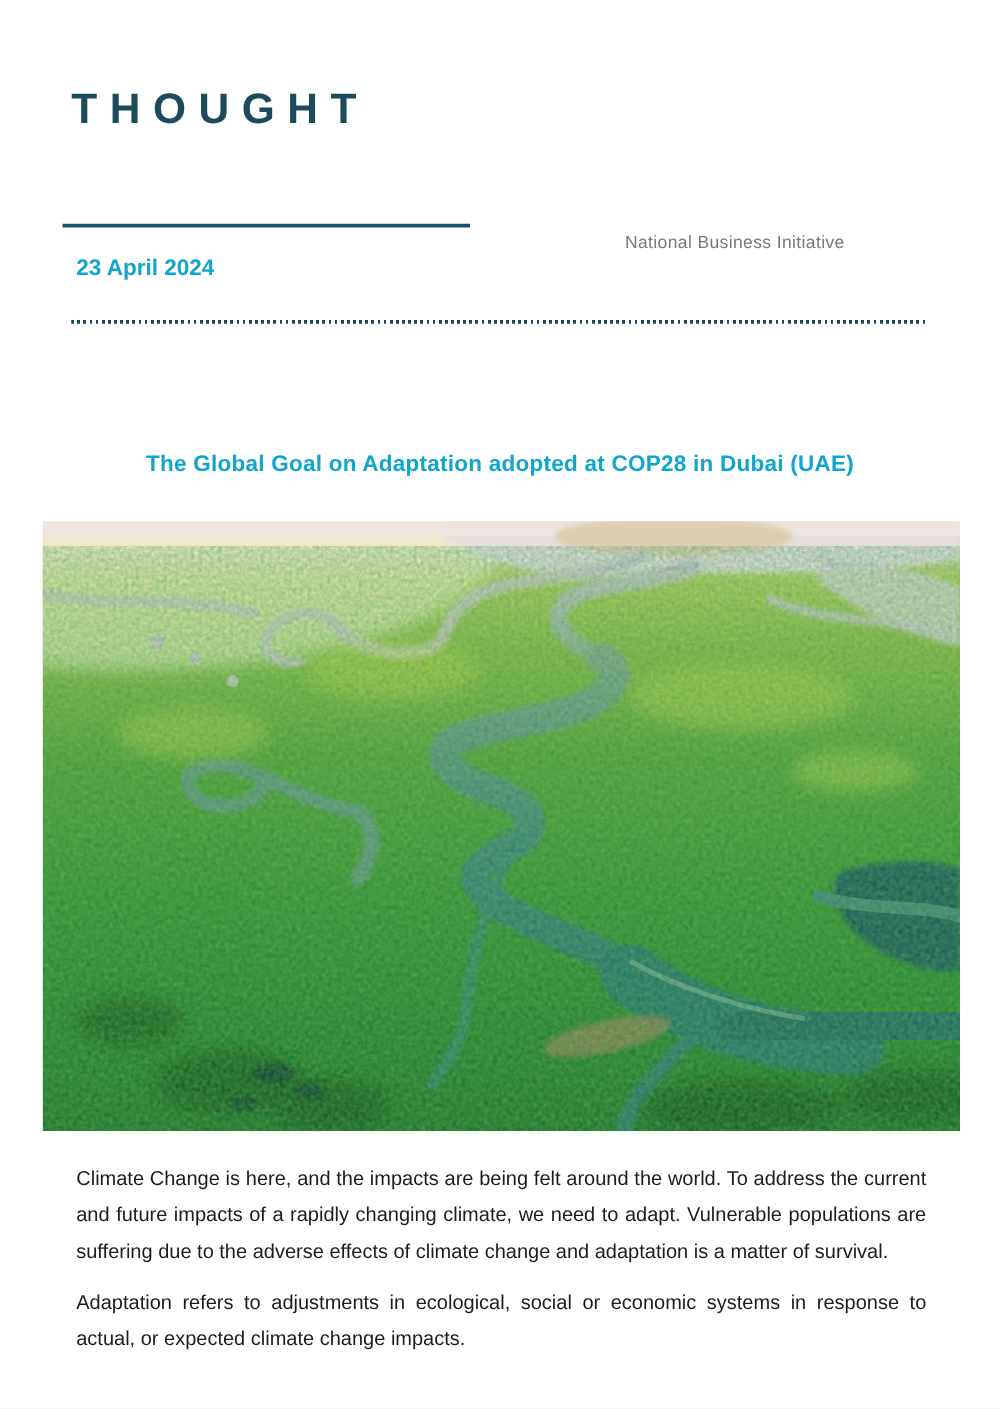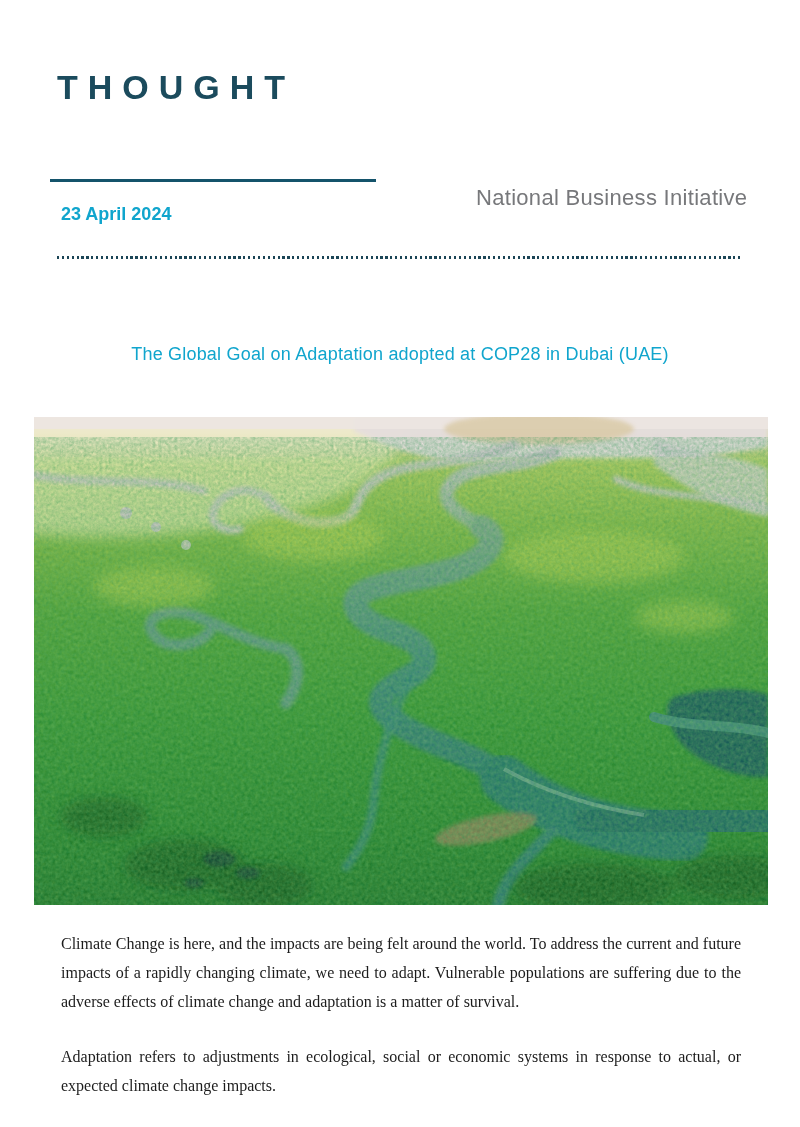--- a/index.html
+++ b/index.html
@@ -20,49 +20,49 @@
     background:var(--rule_teal,#14536B);
   }
   .issue-date {
     position:absolute; left:61px; top:204px;
     font-size:18px; font-weight:bold; color:var(--accent_cyan,#10A5CD);
   }
   
   .logo { position:absolute; left:499px; top:48px; width:245px; height:130px; }
   .logo svg { display:block; width:100%; height:100%; }
   .logo-tagline {
-    position:absolute; left:476px; top:185px; width:244px;
-    font-size:22px; color:var(--tagline_gray,#77787B);
+    position:absolute; left:500px; top:185px; width:244px;
+    font-size:14px; color:var(--tagline_gray,#77787B);
     letter-spacing:0.3px; white-space:nowrap;
   }
   
   .dotted-divider {
     position:absolute; left:57px; top:256px; width:686px; height:3px;
     background:repeating-linear-gradient(to right,
       var(--divider_navy,#1B4556) 0 2.2px, transparent 2.2px 4.9px);
   }
   
   .article-title {
-    position:absolute; left:0; top:344px; width:100%;
-    text-align:center; font-size:18px; font-weight:normal;
+    position:absolute; left:0; top:361px; width:100%;
+    text-align:center; font-size:18px; font-weight:bold;
     color:var(--accent_cyan,#10A5CD); letter-spacing:0.2px;
   }
   
   .hero {
     position:absolute; left:34px; top:417px; width:734px; height:488px;
     overflow:hidden;
   }
   .hero svg { display:block; width:734px; height:488px; }
   
   .body-copy {
     position:absolute; left:61px; top:929px; width:680px;
-    font-size:16px; line-height:29px; color:var(--body_text,#1C1C1C);font-family:Liberation Serif, serif;
+    font-size:16px; line-height:29px; color:var(--body_text,#1C1C1C);
   }
   .body-copy p { text-align:justify; }
-  .body-copy p + p { margin-top:26px; }
+  .body-copy p + p { margin-top:12px; }
 </style>
 </head>
 <body>
 
 <div class="page">
 
   <div class="masthead">
     <div>THOUGHT</div>
   </div>
   <div class="masthead-rule"></div>

